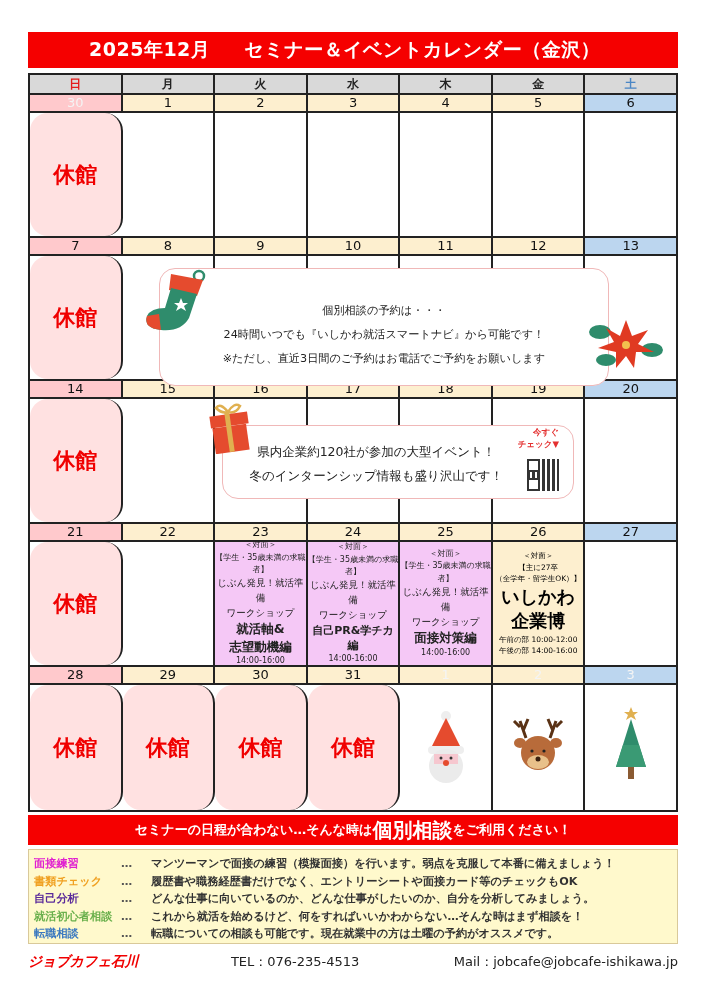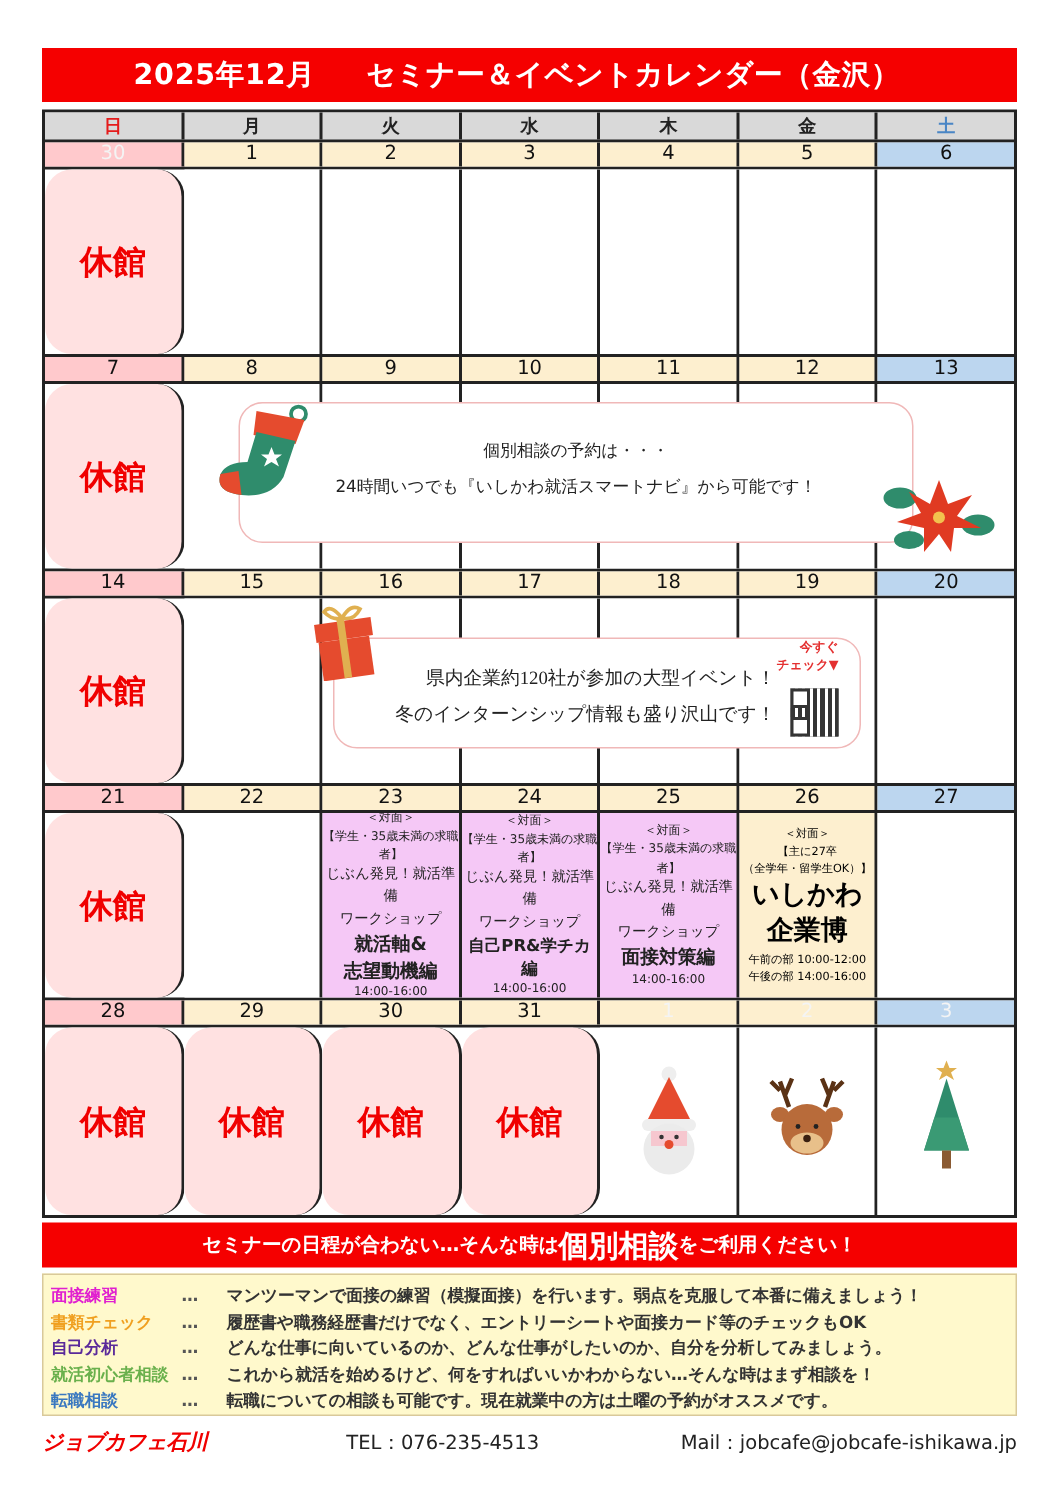--- a/index.html
+++ b/index.html
@@ -21,23 +21,23 @@
   .week:last-child .body-row { border-bottom: none; }
   .body-cell { flex: 1; border-right: 2px solid #222; position: relative; display: flex; flex-direction: column; align-items: center; justify-content: center; background: #fff; }
   .body-cell:last-child { border-right: none; }
   .closed { background: #ffe1e1; border-radius: 18px; }
   .closed span { color: #f00000; font-weight: bold; font-size: 22px; }
   .event { background: #f5c8f6; font-size: 8px; text-align: center; line-height: 1.55; color: #222; }
   .event .big { font-size: 12.5px; font-weight: bold; line-height: 1.4; }
   .fair { background: #fdefcf; font-size: 7.5px; text-align: center; line-height: 1.55; }
   .fair .huge { font-size: 18px; font-weight: bold; line-height: 1.35; }
   .bubble { position: absolute; background: #fff; border: 1.5px solid #f0b8b8; border-radius: 16px; text-align: center; color: #222; }
-  .b1 { left: 159px; top: 268px; width: 450px; height: 94px; padding-top: 20px; font-size: 11.2px; line-height: 24px; }
+  .b1 { left: 159px; top: 268px; width: 450px; height: 118px; padding-top: 30px; font-size: 11.2px; line-height: 24px; }
   .b2 { left: 222px; top: 425px; width: 352px; height: 74px; padding: 14px 0 0 0; font-size: 12.5px; line-height: 24px; }
-  .b2 .txt { position: absolute; right: 56px; top: 14px; text-align: right; font-family: Liberation Serif, serif; }
+  .b2 .txt { position: absolute; right: 70px; top: 14px; text-align: center; }
   .qr-label { position: absolute; right: 14px; top: 0; color: #e43030; font-size: 8.5px; line-height: 12px; font-weight: bold; text-align: right; }
   .qr { position: absolute; right: 14px; top: 33px; width: 32px; height: 32px; background:
      repeating-linear-gradient(90deg,#111 0 3px,#fff 3px 5px), #111; opacity: 0.85; }
   .qr::before, .qr::after { content: ""; position: absolute; width: 9px; height: 9px; border: 2px solid #111; background: #fff; }
   .qr::before { left: 0; top: 0; } .qr::after { left: 0; bottom: 0; }
   .icon { position: absolute; }
   .banner { position: absolute; left: 28px; top: 815px; width: 650px; height: 30px; background: #f50000; color: #fff; font-size: 13px; font-weight: bold; display: flex; align-items: center; justify-content: center; }
   .banner .em { font-size: 20px; }
   .legend { position: absolute; left: 28px; top: 849px; width: 650px; height: 95px; background: #fff9cc; border: 1px solid #d9c99a; padding: 5px 0 0 5px; }
   .lg-row { display: flex; font-size: 11.2px; line-height: 17.5px; font-weight: bold; color: #333; align-items: flex-end; }
@@ -243,20 +243,21 @@
           <rect x="17" y="62" width="6" height="12" fill="#8a5a32"></rect>
         </svg>
       </div>
     </div>
   </div>
 </div>
 
 <div class="bubble b1">
   <div>個別相談の予約は・・・</div>
   <div>24時間いつでも『いしかわ就活スマートナビ』から可能です！</div>
+  <div>※ただし、直近3日間のご予約はお電話でご予約をお願いします</div>
 </div>
 <svg class="icon" style="left:131px; top:268px" width="78" height="65" viewBox="0 0 78 65">
   <circle cx="68" cy="8" r="5" fill="none" stroke="#2f8c6c" stroke-width="2.5"></circle>
   <polygon points="40,6 72,12 66,28 38,22" fill="#e54b2e"></polygon>
   <path d="M40,20 L66,26 L58,50 Q50,64 30,62 Q12,60 16,48 Q20,40 34,40 Z" fill="#2f8c6c"></path>
   <path d="M16,48 Q12,60 30,62 L28,46 Z" fill="#e54b2e"></path>
   <polygon points="50,30 52,35 57,35 53,38 55,43 50,40 45,43 47,38 43,35 48,35" fill="#fff"></polygon>
 </svg>
 <svg class="icon" style="left:588px; top:318px" width="76" height="52" viewBox="0 0 76 52">
   <ellipse cx="12" cy="14" rx="11" ry="7" fill="#2f8c6c"></ellipse>

